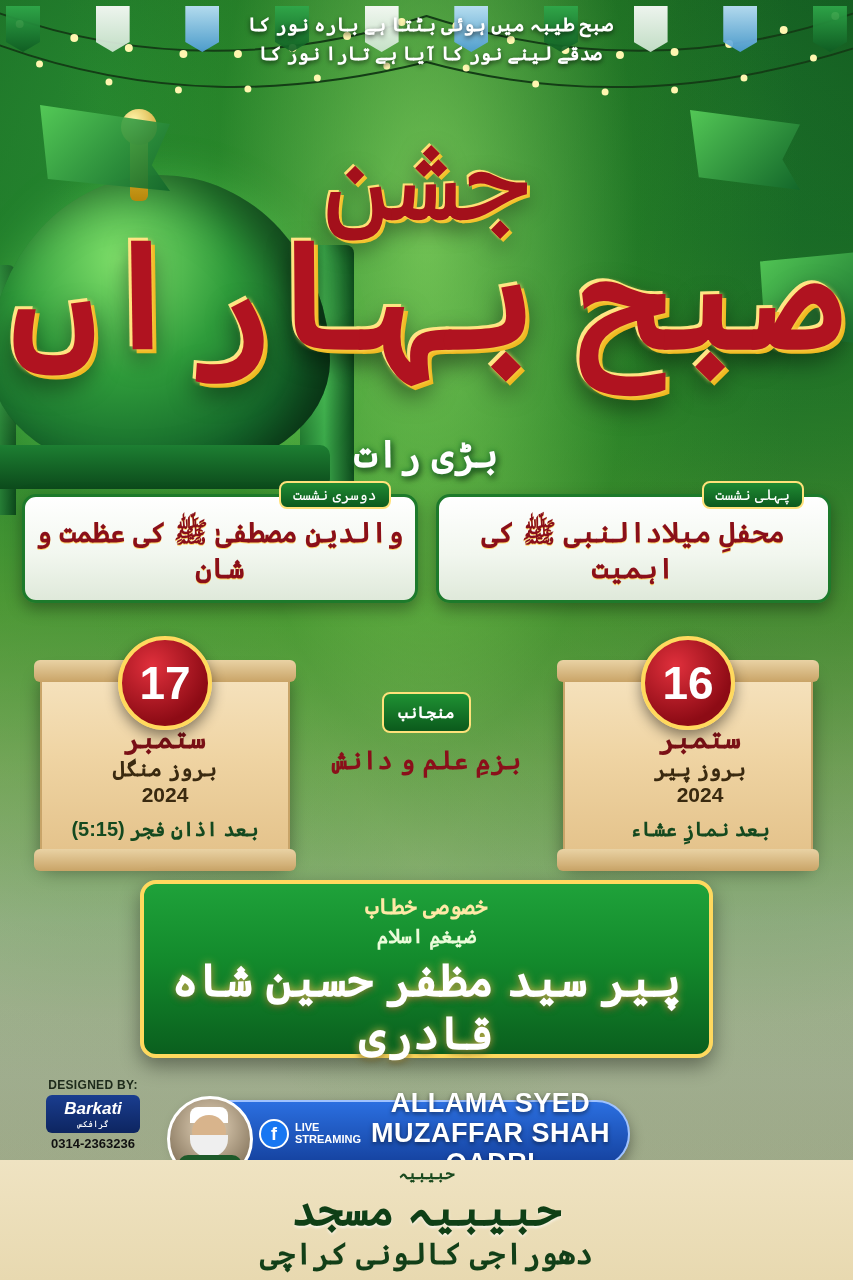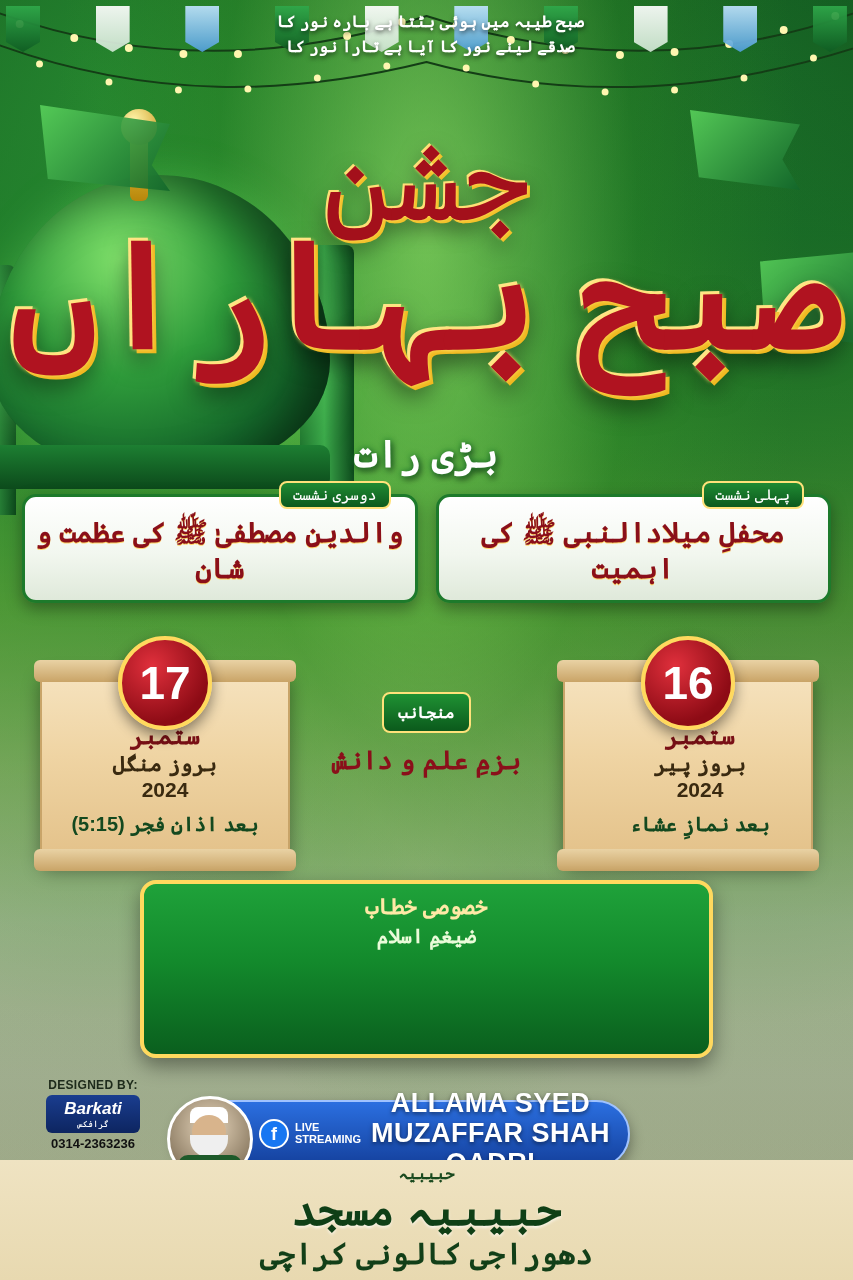--- a/index.html
+++ b/index.html
@@ -44,21 +44,21 @@
   .minaret{position:absolute;width:54px;border-radius:8px 8px 0 0;background:linear-gradient(90deg,#1a6f2b,#3ba84a 45%,#0d4a1c);}
   .m1{left:-8px;top:170px;height:250px;}
   .m2{left:330px;top:150px;height:270px;}
   .greenflag{position:absolute;background:linear-gradient(135deg,#59d15b,#12662a);opacity:.9;}
   .gf1{left:40px;top:105px;width:130px;height:86px;clip-path:polygon(0 0,100% 22%,86% 70%,100% 100%,6% 86%);}
   .gf2{left:760px;top:250px;width:120px;height:96px;clip-path:polygon(0 12%,100% 0,88% 56%,100% 100%,4% 86%);}
   .gf3{left:690px;top:110px;width:110px;height:80px;clip-path:polygon(0 0,100% 18%,84% 62%,100% 100%,8% 84%);}
   
   .couplet{
     position:absolute;top:10px;left:8px;right:0;text-align:center;
-    color:#ffffff;font-size:16px;line-height:1.55;font-weight:bold;
+    color:#ffffff;font-size:19px;line-height:1.55;font-weight:bold;
     text-shadow:0 2px 5px rgba(0,0,0,.65);direction:rtl;
   }
   
   .title-main{
     position:absolute;top:120px;left:0;right:0;text-align:center;
     direction:rtl;
   }
   .title-main .t1{
     display:block;font-size:118px;line-height:1;font-weight:normal;
     color:#a3101b;
@@ -114,21 +114,21 @@
   .scroll.right{right:0;padding-left:24px;}
   .scroll.left{left:0;}
   .daybadge{
     position:absolute;top:-34px;left:50%;transform:translateX(-50%);
     width:86px;height:86px;border-radius:50%;
     background:radial-gradient(circle at 35% 30%,#e0303c,#8d0b15 70%);
     border:4px solid #ffd95e;color:#fff;font-size:46px;font-weight:bold;
     display:flex;align-items:center;justify-content:center;
     box-shadow:0 6px 14px rgba(0,0,0,.45);
   }
-  .scroll .month{font-size:24px;font-weight:bold;color:#7a1016;margin-top:8px;direction:rtl;}
+  .scroll .month{font-size:28px;font-weight:bold;color:#7a1016;margin-top:8px;direction:rtl;}
   .scroll .year{font-size:21px;font-weight:bold;color:#3a2a10;margin-top:2px;}
   .scroll .when{font-size:20px;font-weight:bold;color:#14491f;margin-top:10px;direction:rtl;}
   .mid-badge{
     position:absolute;top:52px;left:50%;transform:translateX(-50%);
     width:190px;text-align:center;direction:rtl;
   }
   .mid-badge .lbl{
     display:inline-block;background:linear-gradient(180deg,#1f9133,#0b5a1c);
     color:#fff;font-size:16px;font-weight:bold;padding:9px 14px;border-radius:8px;
     border:2px solid #ffe27a;
@@ -316,20 +316,21 @@
       <div class="month">ستمبر</div>
       <div class="year">بروز منگل</div>
       <div class="year">2024</div>
       <div class="when">بعد اذانِ فجر (5:15)</div>
     </div>
   </div>
 
   <div class="speaker">
     <div class="kh">خصوصی خطاب</div>
     <div class="zia">ضیغمِ اسلام</div>
+    <div class="name">پیر سید مظفر حسین شاہ قادری</div>
   </div>
 
   <div class="designed">
     <div class="d1">DESIGNED BY:</div>
     <div class="box">
       <div class="brand">Barkati</div>
       <div class="sub">گرافکس</div>
     </div>
     <div class="phone">0314-2363236</div>
   </div>

